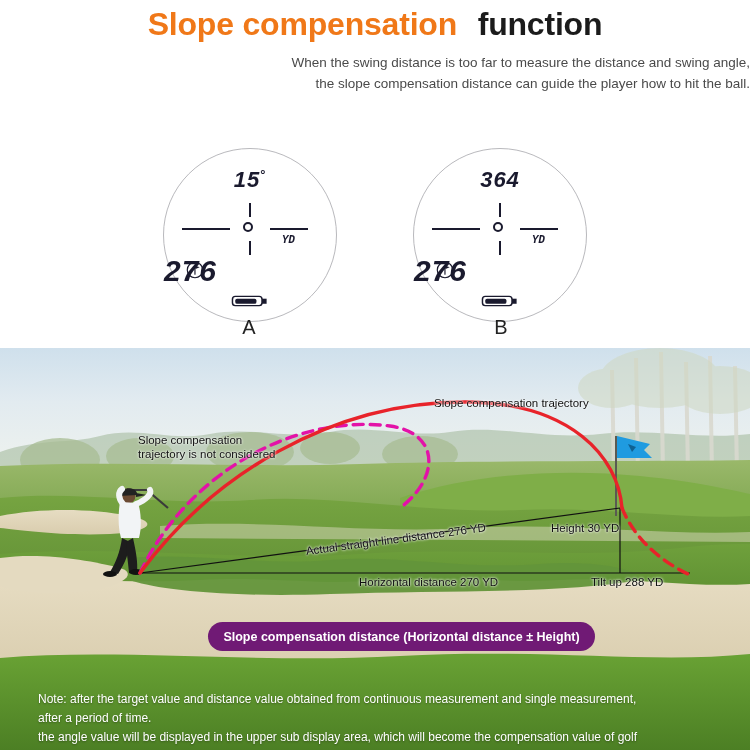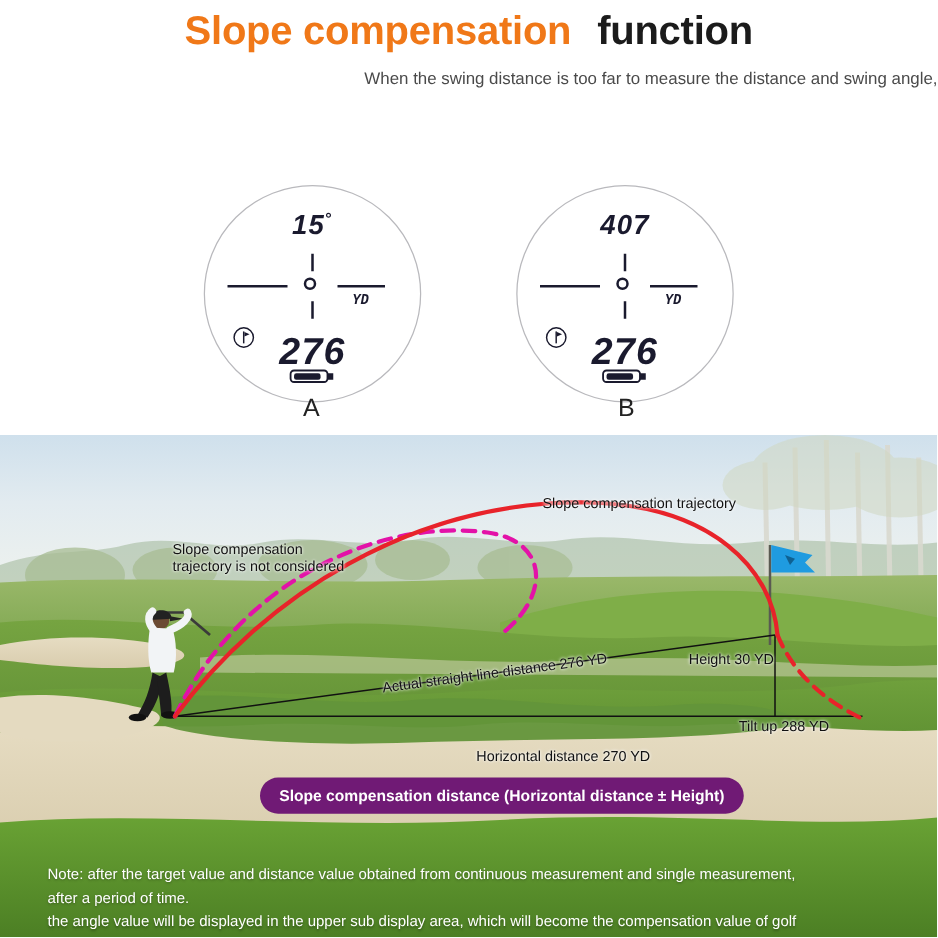--- a/index.html
+++ b/index.html
@@ -52,21 +52,21 @@
   .cross .center-dot{
     position:absolute;left:65px;top:16px;width:10px;height:10px;border-radius:50%;
     border:2.5px solid #1a1a2e;background:#fff;box-sizing:border-box;
   }
   .cross .yd{
     position:absolute;left:104px;top:27px;font-size:11px;font-weight:bold;
     font-style:italic;color:#1a1a2e;font-family:"DejaVu Sans Mono", monospace;
   }
 
   .lcd-main{
-    position:absolute;left:0;top:116px;width:172px;text-align:center;
+    position:absolute;left:0;top:105px;width:172px;text-align:left;
     font-size:30px;
   }
   .lcd-flag{position:absolute;left:22px;top:112px;width:18px;height:18px;}
   .lcd-batt{position:absolute;left:67px;top:146px;width:38px;height:12px;}
 
   .lcd-label{
     position:absolute;width:60px;text-align:center;
     font-size:20px;color:#222;
   }
   .label-a{left:219px;top:316px;}
@@ -104,20 +104,21 @@
 
   <div class="header">
 
     <div class="title">
       <span class="t-orange">Slope compensation</span>
       <span class="t-black">function</span>
     </div>
 
     <div class="subtitle">
       <div>When the swing distance is too far to measure the distance and swing angle,</div>
+      <div>the slope compensation distance can guide the player how to hit the ball.</div>
     </div>
 
     <div class="lcd lcd-a">
       <div class="lcd-top seg">
         <span>15</span><span class="deg">°</span>
       </div>
 
       <div class="cross">
         <div class="hline-l"></div>
         <div class="hline-r"></div>
@@ -137,21 +138,21 @@
 
       <svg class="lcd-batt" viewBox="0 0 40 13">
         <rect x="1" y="1.5" width="32" height="10" rx="3" ry="3" fill="none" stroke="#1a1a2e" stroke-width="1.6"></rect>
         <rect x="4" y="4" width="23" height="5.5" rx="2" fill="#1a1a2e"></rect>
         <path d="M33 4 L38 4 L38 9.5 L33 9.5 Z" fill="#1a1a2e"></path>
       </svg>
     </div>
 
     <div class="lcd lcd-b">
       <div class="lcd-top seg">
-        <span>407</span><span class="deg"></span>
+        <span>364</span><span class="deg"></span>
       </div>
 
       <div class="cross">
         <div class="hline-l"></div>
         <div class="hline-r"></div>
         <div class="vline-t"></div>
         <div class="vline-b"></div>
         <div class="center-dot"></div>
         <div class="yd">YD</div>
       </div>
@@ -303,21 +304,21 @@
       <div>Slope compensation</div>
       <div>trajectory is not considered</div>
     </div>
 
     <div class="ann ann-shadow" style="left:434px;top:48px;">Slope compensation trajectory</div>
 
     <div class="ann ann-rot ann-shadow" style="left:305px;top:196px;transform:rotate(-7.5deg);">Actual straight line distance 276 YD</div>
 
     <div class="ann ann-shadow" style="left:551px;top:173px;">Height 30 YD</div>
 
-    <div class="ann ann-shadow" style="left:381px;top:227px;margin-top:24px;">Horizontal distance 270 YD</div>
+    <div class="ann ann-shadow" style="left:359px;top:227px;">Horizontal distance 270 YD</div>
 
     <div class="ann ann-shadow" style="left:591px;top:227px;">Tilt up 288 YD</div>
   </div>
 
   <div class="pill">Slope compensation distance (Horizontal distance ± Height)</div>
 
   <div class="note">
     <div>Note: after the target value and distance value obtained from continuous measurement and single measurement,</div>
     <div>after a period of time.</div>
     <div>the angle value will be displayed in the upper sub display area, which will become the compensation value of golf</div>

